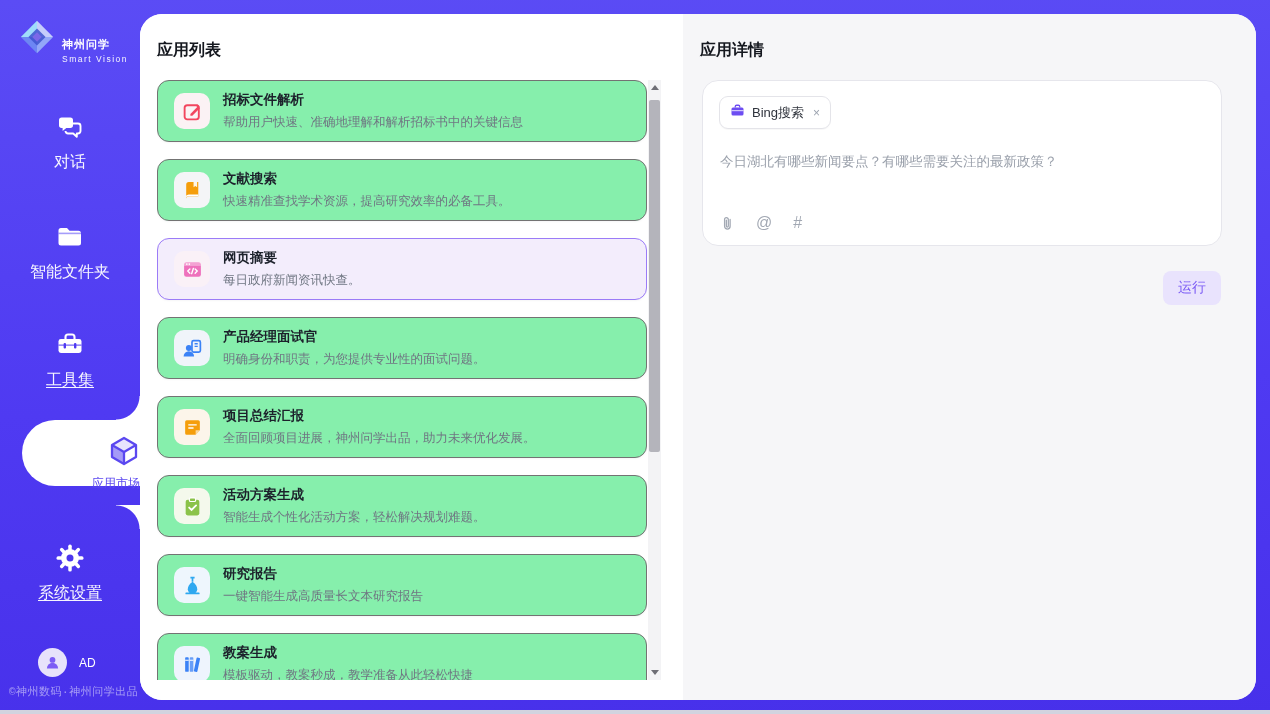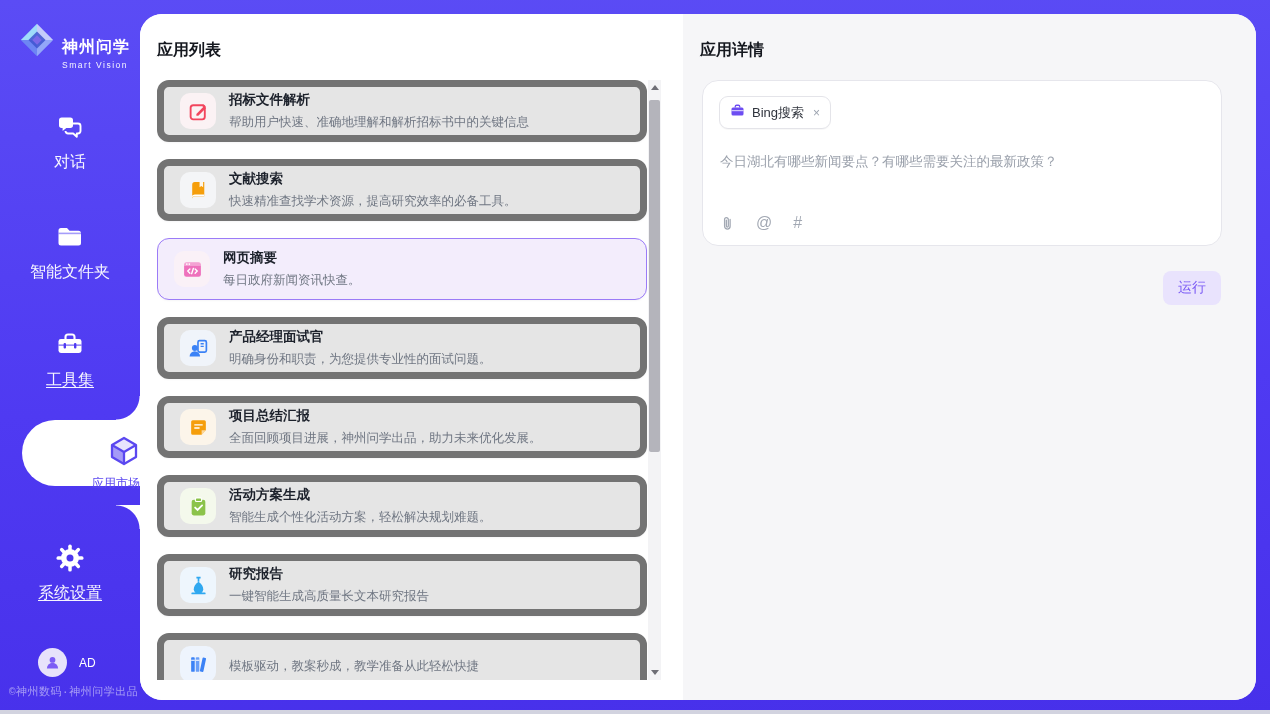--- a/index.html
+++ b/index.html
@@ -8,21 +8,21 @@
 
   #app { position:relative; width:1270px; height:714px;
          background:linear-gradient(178deg,#5b4cf5 0%,#4f3af2 55%,#4730ea 100%); }
 
   
   .bottom-edge { position:absolute; left:0; bottom:0; width:100%; height:4px; background:#d2d3df; }
 
   
   .sidebar { position:absolute; left:0; top:0; width:140px; height:714px; color:#fff; }
   .logo { position:absolute; left:18px; top:13px; display:flex; align-items:center; gap:6px; }
-  .logo-text .cn { font-size:16px; font-weight:bold; letter-spacing:1px;margin-top:24px; }
+  .logo-text .cn { font-size:11px; font-weight:bold; letter-spacing:1px;margin-top:24px; }
   .logo-text .en { font-size:8.5px; letter-spacing:1.5px; opacity:.95; margin-top:2px; }
 
   .nav-item { position:absolute; left:0; width:140px; text-align:center; cursor:pointer; }
   .nav-item .nico { display:block; margin:0 auto 6px; }
   .nav-item .nlabel { font-size:16px; color:rgba(255,255,255,.95); }
   .nav-item .nlabel.underlined { text-decoration:underline; text-underline-offset:2px; }
 
   .nav-chat   { top:112px; }
   .nav-folder { top:222px; }
   .nav-tools  { top:330px; }
@@ -47,22 +47,22 @@
            border-radius:22px; overflow:hidden; display:flex; background:#fff; }
   .list-pane { position:relative; width:543px; background:#fff; flex:none; }
   .detail-pane { position:relative; flex:1; background:#f6f6f8; }
 
   .pane-title { font-size:16px; font-weight:bold; color:#15181f; }
   .list-pane .pane-title { position:absolute; left:17px; top:26px; }
   .detail-pane .pane-title { position:absolute; left:17px; top:26px; }
 
   
   .list-viewport { position:absolute; left:17px; top:66px; width:491px; height:600px; overflow:hidden; }
-  .app-card { position:relative; width:490px; height:62px; border:7px solid #737373; border-radius:12px;
-              background:#e5e5e5; display:flex; align-items:center; padding:0 16px; margin-bottom:17px;
+  .app-card { position:relative; width:490px; height:62px; border:1px solid #737373; border-radius:12px;
+              background:#86efac; display:flex; align-items:center; padding:0 16px; margin-bottom:17px;
               box-shadow:0 1px 2px rgba(16,24,40,.04); cursor:pointer; }
   .app-card.selected { background:#f3edfc; border:1px solid #9b7bf7; }
   .tile { width:36px; height:36px; border-radius:10px; flex:none; display:flex;
           align-items:center; justify-content:center; margin-right:13px; }
   .app-title { font-size:13.5px; font-weight:bold; color:#1c212b; }
   .app-desc { font-size:12.5px; color:#6f7682; margin-top:5px; white-space:nowrap; }
 
   
   .scrollbar { position:absolute; left:508px; top:66px; width:13px; height:600px; background:#f3f3f5; }
   .sb-arrow { position:absolute; left:0; width:13px; height:15px; display:flex; align-items:center; justify-content:center; cursor:pointer; }
@@ -299,20 +299,21 @@
   <div class="app-card">
     <span class="tile" style="background: rgb(238, 244, 253);">
               <svg width="21" height="21" viewBox="0 0 20 20">
                 <rect x="3" y="3" width="3.4" height="14" rx=".8" fill="#3b82f6"></rect>
                 <rect x="7.4" y="3" width="3.4" height="14" rx=".8" fill="#3b82f6" opacity=".75"></rect>
                 <rect x="12.6" y="3.4" width="3.4" height="13.6" rx=".8" transform="rotate(12 14.3 10)" fill="#3b82f6"></rect>
                 <path d="M3 6h3.4M7.4 6h3.4" stroke="#fff" stroke-width="1"></path>
               </svg>
             </span>
     <span class="app-text">
+      <div class="app-title">教案生成</div>
       <div class="app-desc">模板驱动，教案秒成，教学准备从此轻松快捷</div>
     </span>
   </div>
 </div>
 
       <div class="scrollbar">
         <div class="sb-arrow up">
             <div class="tri-up"></div>
           </div>
         <div class="sb-thumb"></div>

